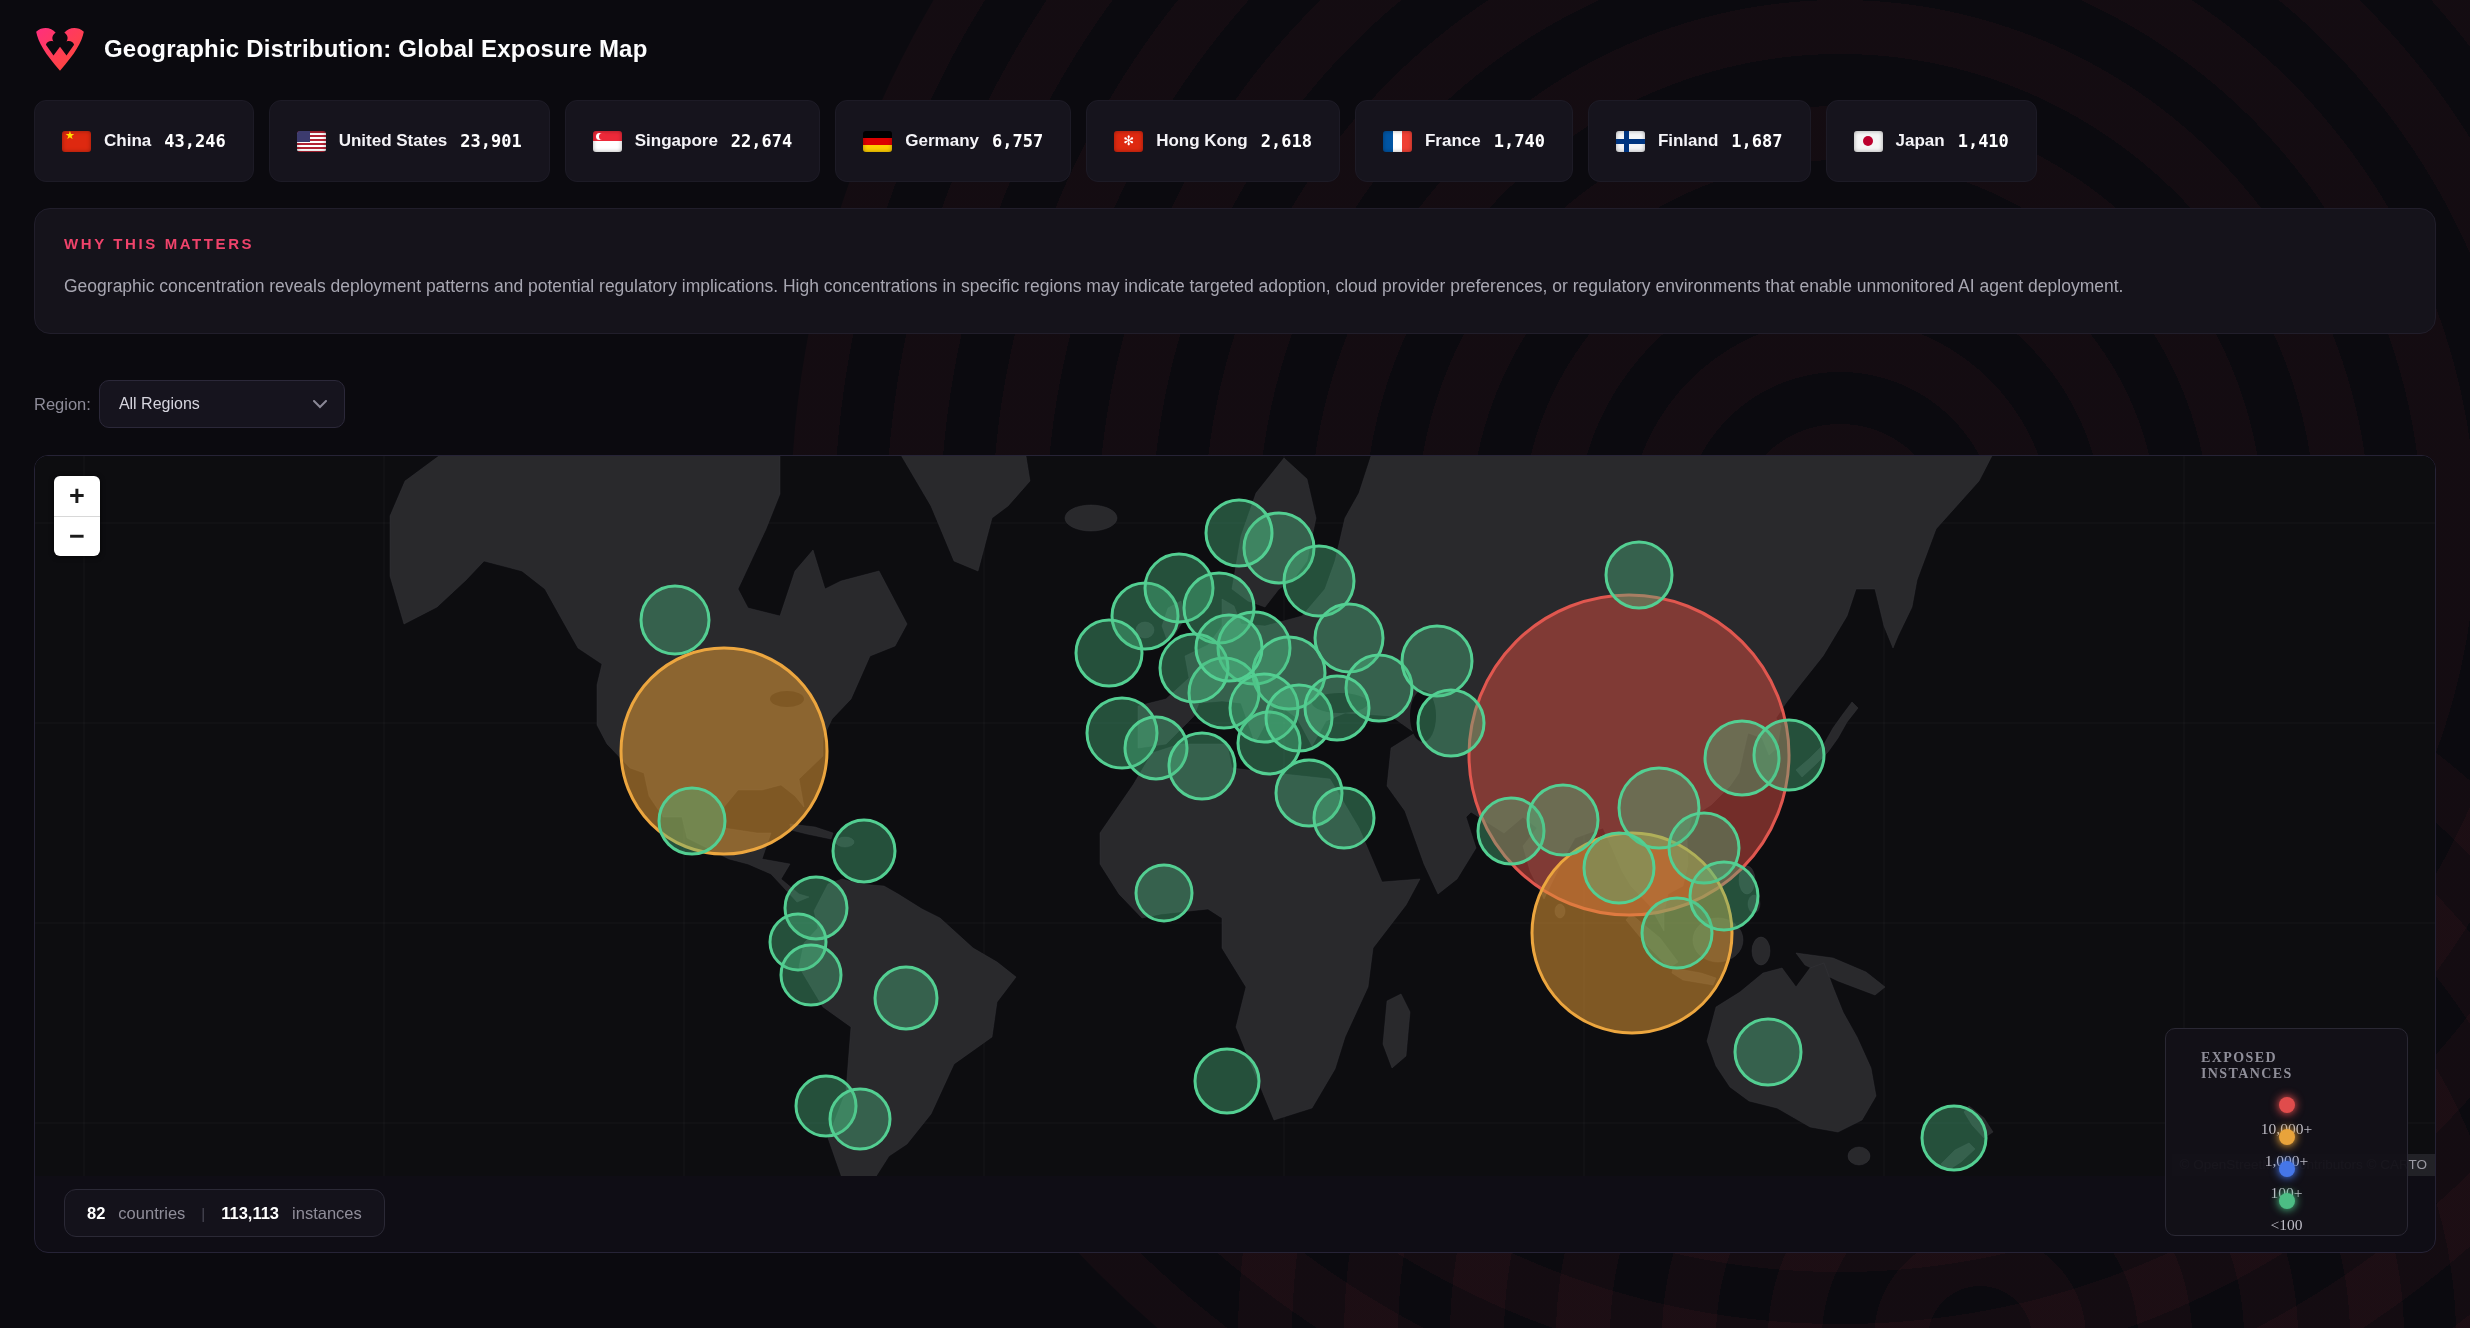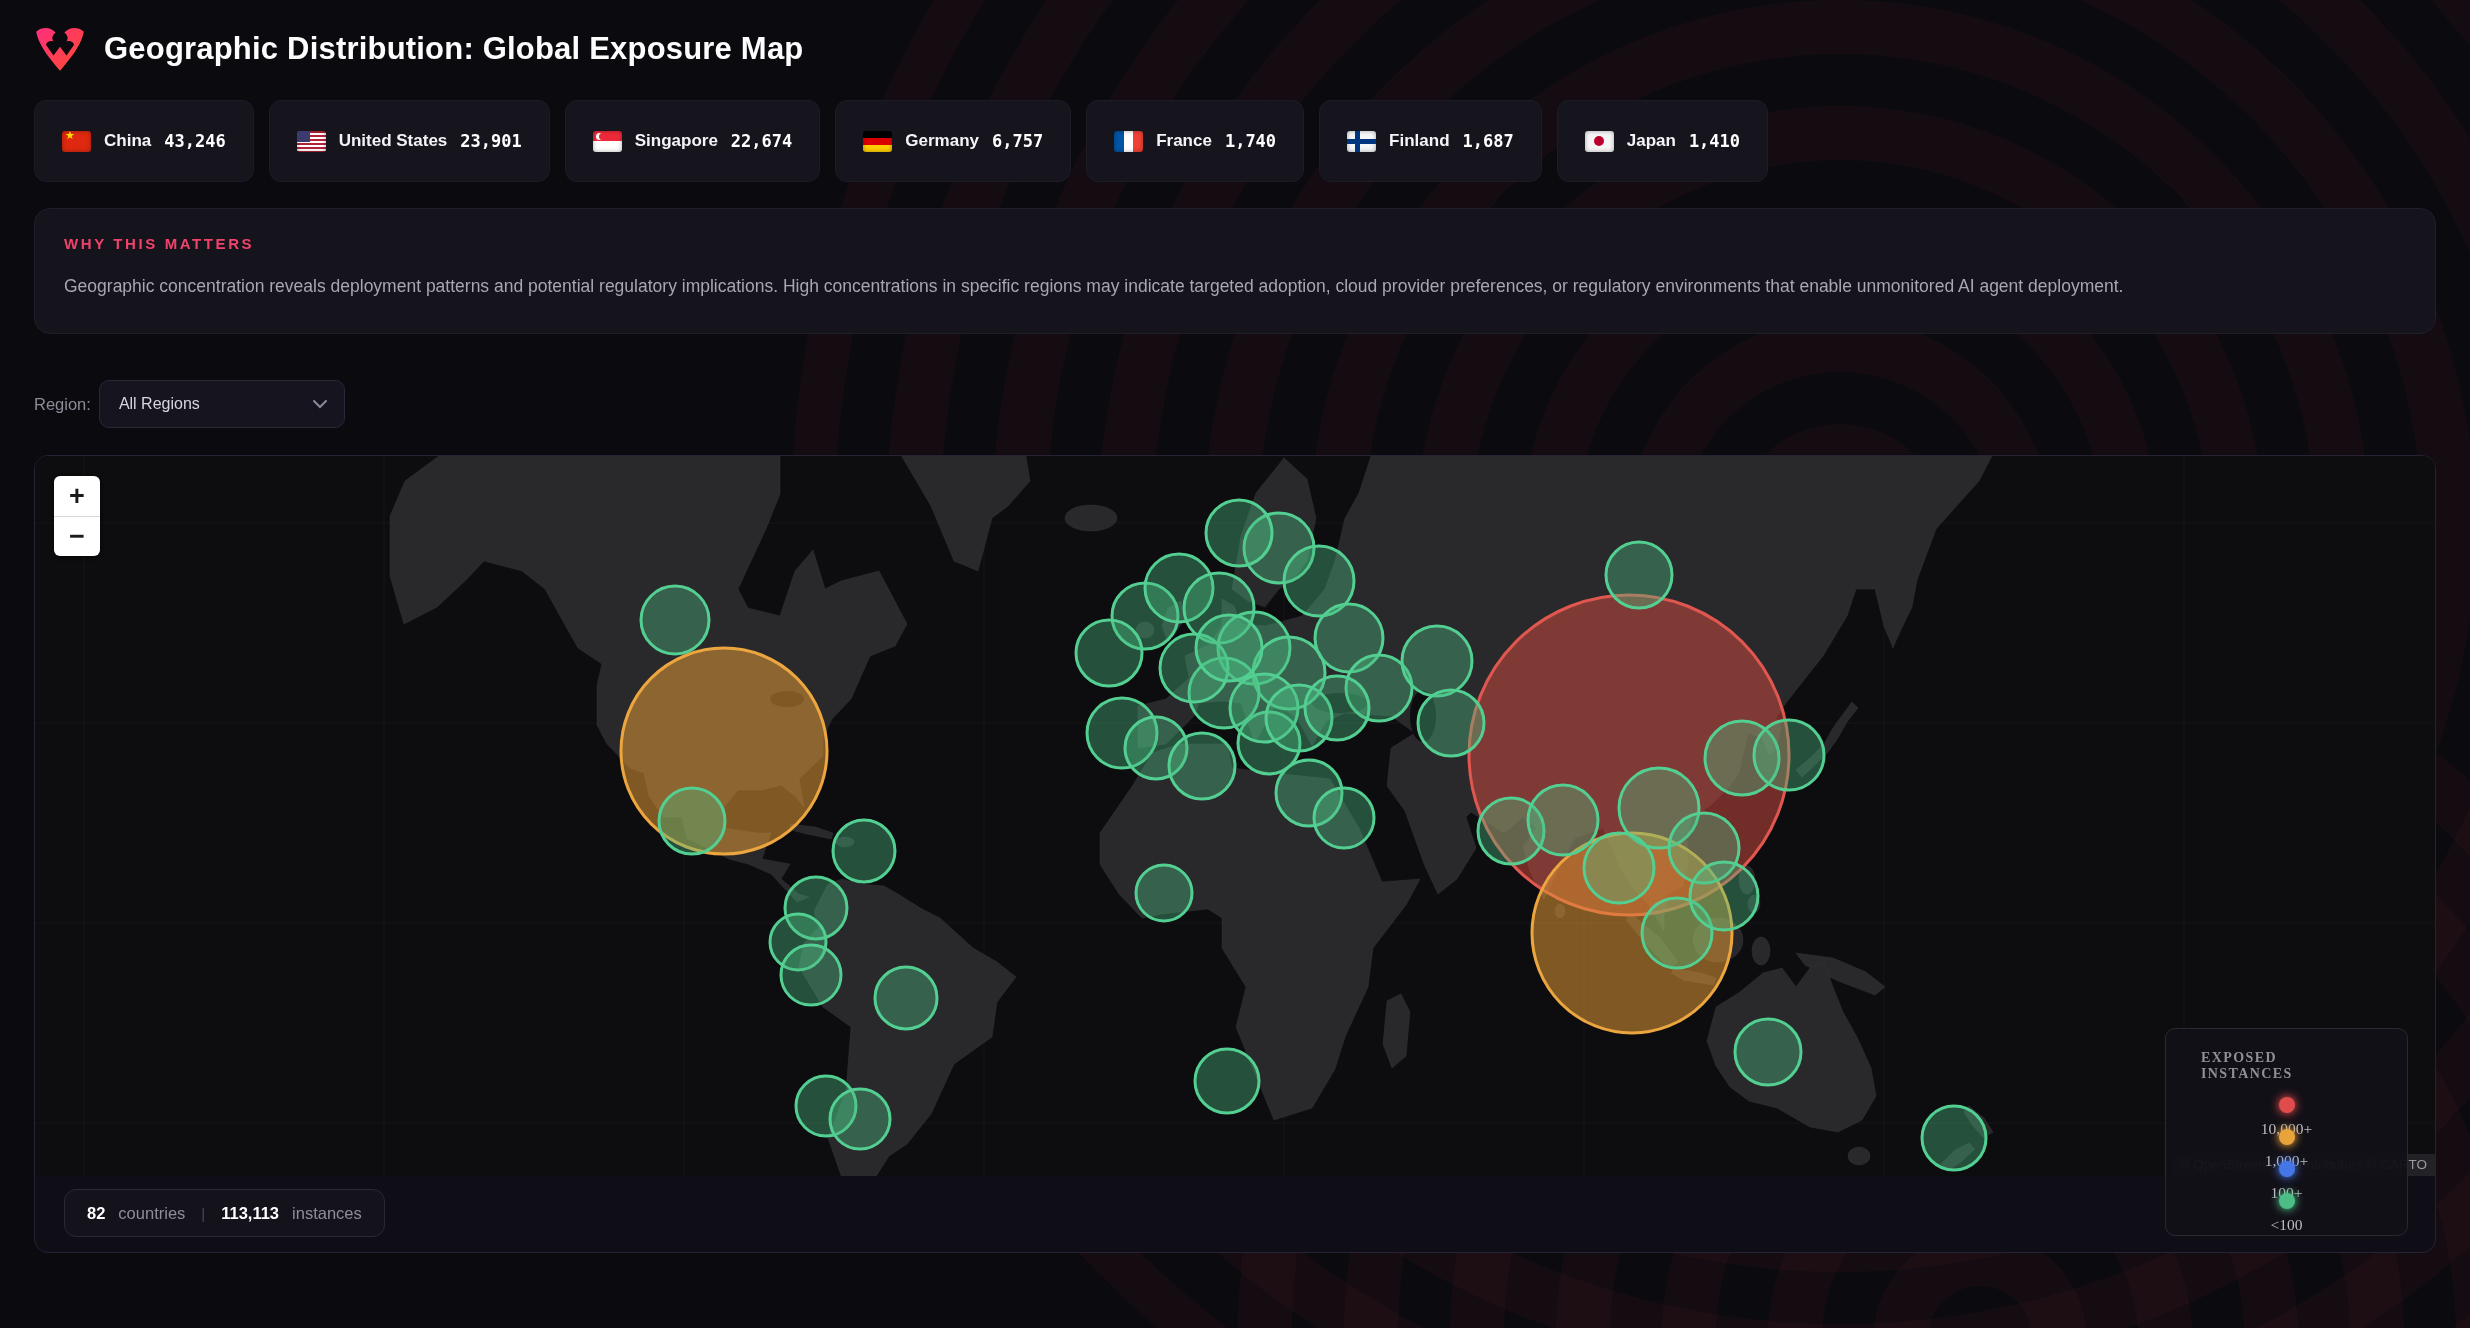--- a/index.html
+++ b/index.html
@@ -10,21 +10,21 @@
   }
   .bg-arcs { position:absolute; border-radius:50%; pointer-events:none; z-index:0;
     background:repeating-radial-gradient(circle, transparent 0 52px, rgba(175,48,62,0.055) 52px 106px); }
   .bg-arcs.top { width:2100px; height:2100px; right:-420px; top:-520px; }
   .bg-arcs.bottom { width:1500px; height:1500px; right:-260px; bottom:-760px; }
 
   .page { position:relative; z-index:1; padding:16px 34px 0 34px; }
 
   
   .hdr { display:flex; align-items:center; gap:18px; margin-top:4px; height:58px; }
-  .hdr h1 { font-size:31px; font-weight:800; letter-spacing:0.2px; color:#fdfdfe; }
+  .hdr h1 { font-size:24px; font-weight:800; letter-spacing:0.2px; color:#fdfdfe; }
   .logo { width:52px; height:48px; flex:none; }
 
   
   .chips { display:flex; gap:15px; margin-top:22px; }
   .chip { height:82px; background:#16141d; border:1px solid #1d1b26; border-radius:12px;
     display:flex; align-items:center; gap:13px; padding:12px 27px; cursor:pointer; }
   .cname { font-size:17px; font-weight:700; color:#f4f3f7; white-space:nowrap; }
   .ccount { font-size:17px; font-weight:600; color:#ffffff;
     font-family:"DejaVu Sans Mono", monospace; white-space:nowrap; }
 
@@ -132,20 +132,25 @@
         <span class="cname">Singapore</span>
         <span class="ccount">22,674</span>
       </div>
 
       <div class="chip">
         <span class="flag flag-de"></span>
         <span class="cname">Germany</span>
         <span class="ccount">6,757</span>
       </div>
 
+      <div class="chip">
+        <span class="flag flag-hk"></span>
+        <span class="cname">Hong Kong</span>
+        <span class="ccount">2,618</span>
+      </div>
 
       <div class="chip">
         <span class="flag flag-fr"></span>
         <span class="cname">France</span>
         <span class="ccount">1,740</span>
       </div>
 
       <div class="chip">
         <span class="flag flag-fi"></span>
         <span class="cname">Finland</span>

